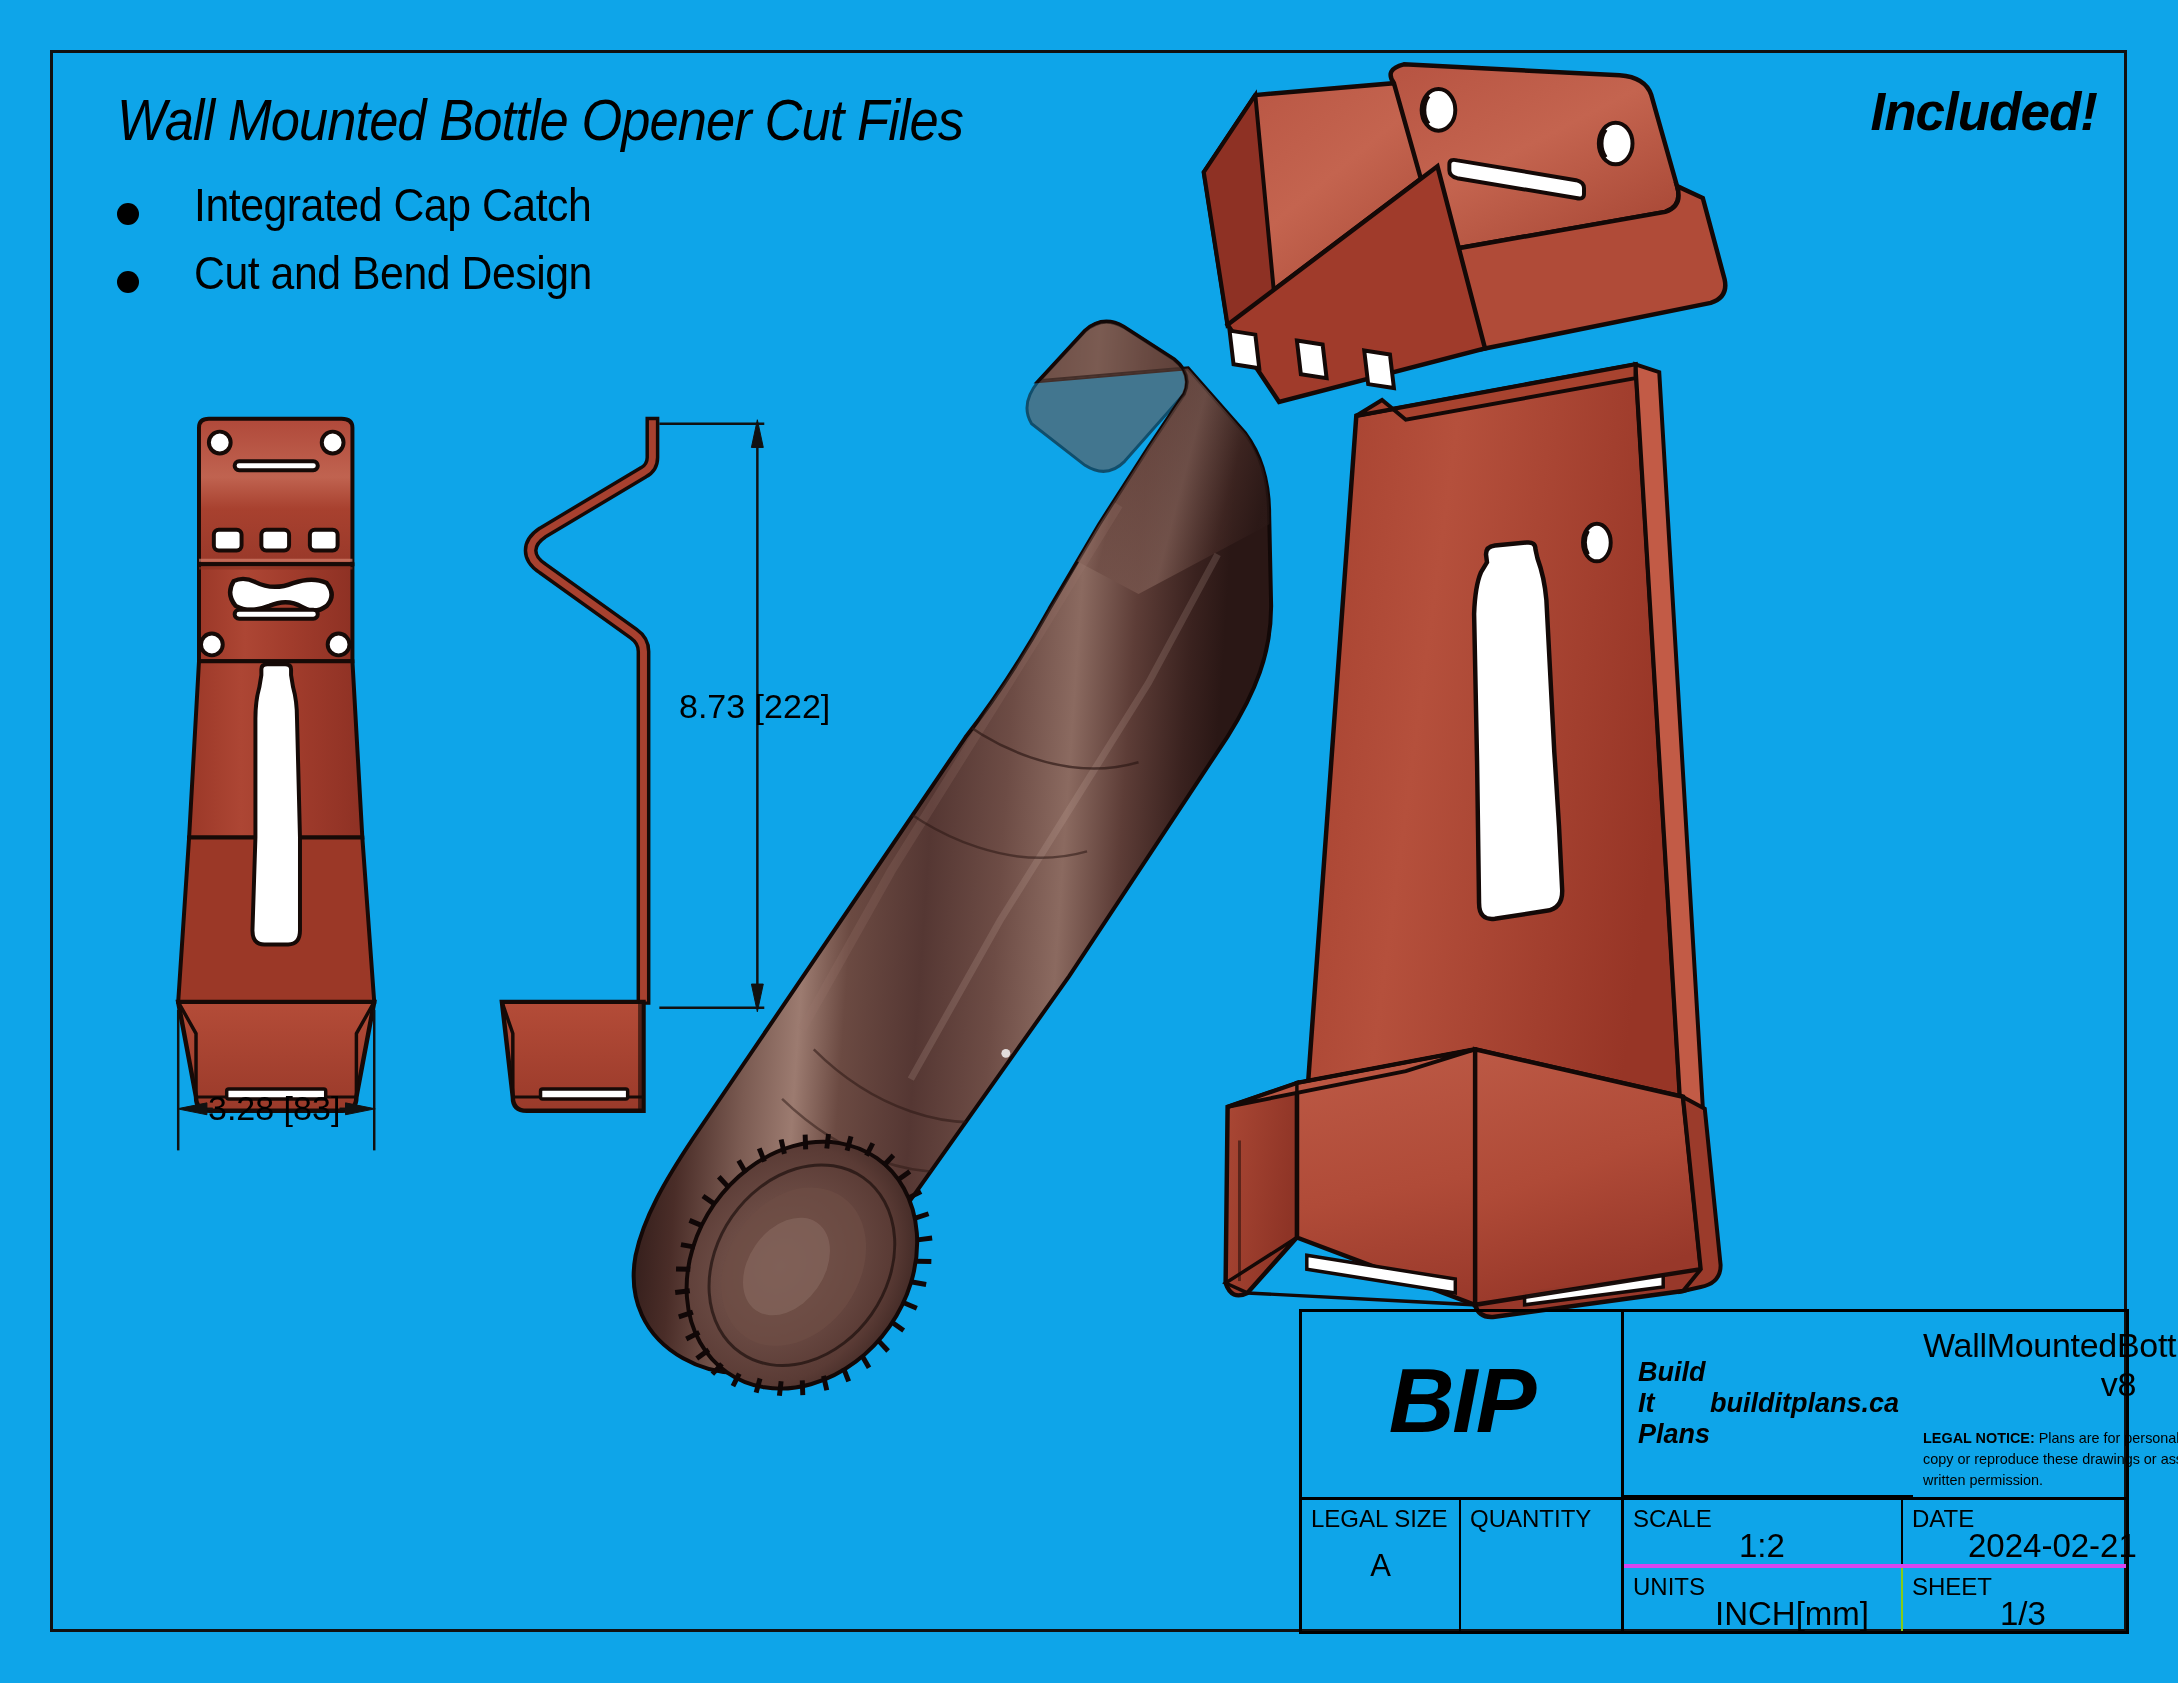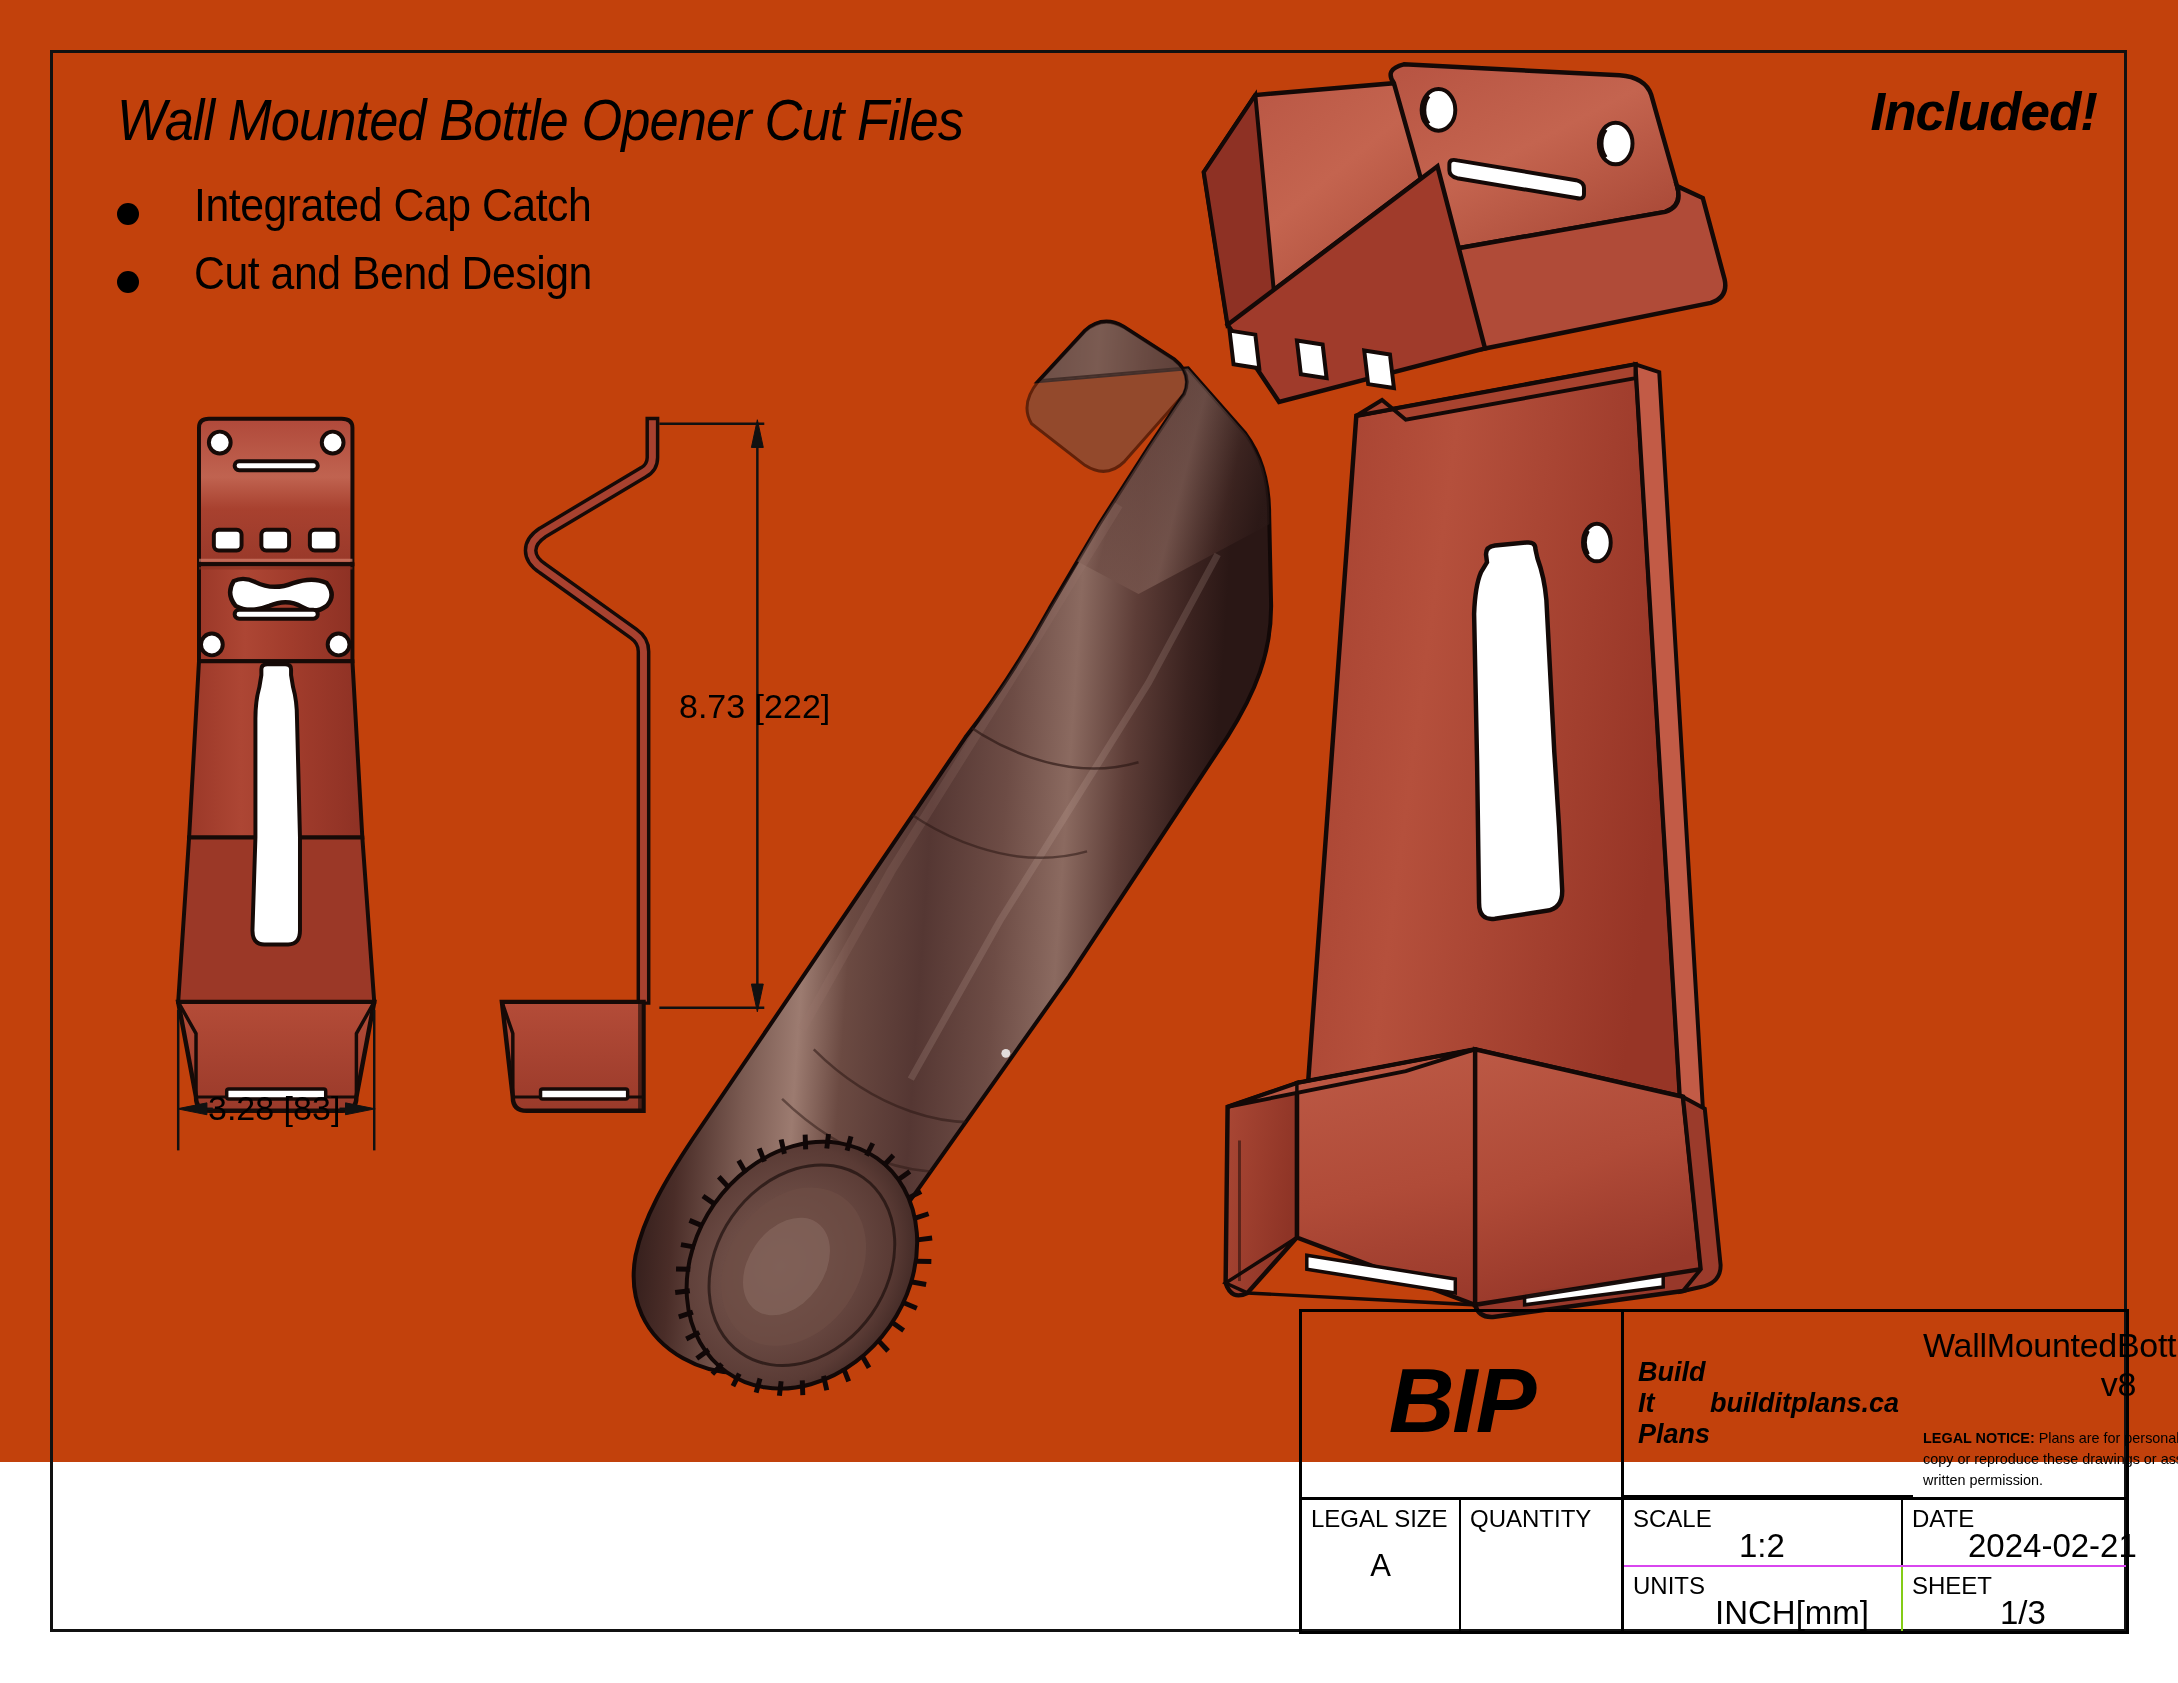--- a/index.html
+++ b/index.html
@@ -1,18 +1,18 @@
 <!DOCTYPE html>
 <html><head>
 <meta charset="utf-8">
 <style>
   html,body{margin:0;padding:0;background:#ffffff;}
   body{width:2178px;height:1683px;overflow:hidden;
        font-family:"Liberation Sans","DejaVu Sans",sans-serif;color:#000;}
-  #sheet{position:relative;width:2178px;height:1462px;background:#c2410c;}
+  #sheet{position:relative;width:2178px;height:1683px;background:#0ea5e9;}
 
   
   .page-border{position:absolute;left:50px;top:50px;width:2077px;height:1582px;
       border:3px solid #111;box-sizing:border-box;}
 
   
   .title-main{position:absolute;left:117px;top:87px;
       font-size:57px;font-style:italic;font-weight:400;
       font-family:"Liberation Sans","DejaVu Sans",sans-serif;
       letter-spacing:-1px;white-space:nowrap;
@@ -52,21 +52,21 @@
 
   .tb-lower{flex:1;display:flex;}
   .tb-ll{flex:0 0 319px;display:flex;border-right:3px solid #000;}
   .tb-cell{position:relative;box-sizing:border-box;}
   .tb-sheetsize{flex:0 0 159px;border-right:2px solid #000;}
   .tb-qty{flex:1;}
   .tb-hdr{position:absolute;left:9px;top:5px;font-size:24px;white-space:nowrap;}
   .tb-val-center{position:absolute;left:0;right:0;top:48px;text-align:center;font-size:31px;}
   .tb-lr{flex:1;display:flex;flex-direction:column;}
   .tb-lr-row{flex:1;display:flex;}
-  .tb-lr-row.top{border-bottom:2px solid #d946ef;}
+  .tb-lr-row.top{border-bottom:4px solid #d946ef;}
   .tb-scale{flex:0 0 279px;border-right:2px solid #000;}
   .tb-date{flex:1;}
   .tb-units{flex:0 0 279px;border-right:2px solid #84cc16;}
   .tb-sheet{flex:1;}
   .tb-val-inline{position:absolute;font-size:33px;white-space:nowrap;}
 
   svg{display:block;}
   .dimsvg{position:absolute;left:0;top:0;pointer-events:none;}
 </style>
 </head>

